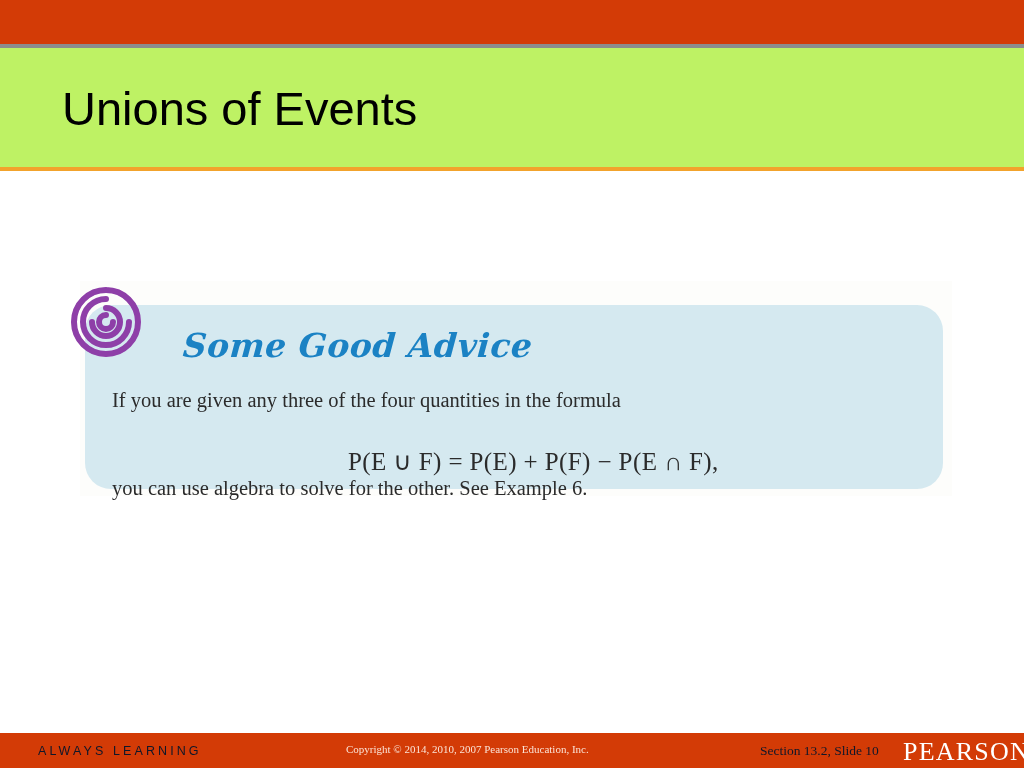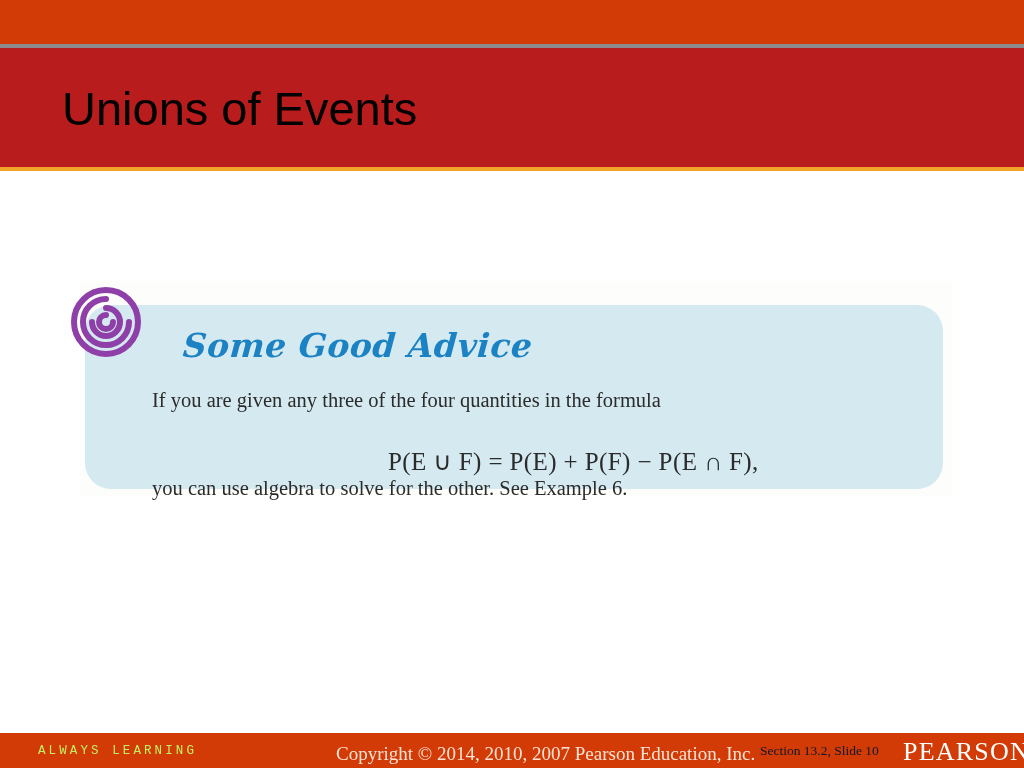--- a/index.html
+++ b/index.html
@@ -27,21 +27,21 @@
     left: 0; top: 44px;
     width: 1024px; height: 4px;
     background: #8c8c8c;
   }
 
   
   #title-area {
     position: absolute;
     left: 0; top: 48px;
     width: 1024px; height: 120px;
-    background: #b91c1c;
+    background: #bef264;
   }
   #slide-title {
     position: absolute;
     left: 62px;
     top: 33px;
     margin: 0;
     font-family: "Liberation Sans", sans-serif;
     font-weight: 400;
     font-size: 47px;
     line-height: 56px;
@@ -109,21 +109,20 @@
     transform: skewX(-4deg);
   }
 
   .advice-text {
     position: absolute;
     font-family: "Liberation Serif", serif;
     font-size: 20.5px;
     line-height: 26px;
     color: #2b2b2b;
     white-space: nowrap;
-    margin-left: 40px;
   }
   #advice-line1 {
     left: 27px;   
     top: 82px;    
   }
   #advice-formula {
     left: 263px;  
     top: 144px;   
     font-size: 25px;
     letter-spacing: 0.4px;
@@ -137,32 +136,32 @@
   #footer-bar {
     position: absolute;
     left: 0; top: 733px;
     width: 1024px; height: 35px;
     background: #d33b06;
   }
   #footer-always-learning {
     position: absolute;
     left: 38px;
     top: 11px;
-    font-family: Liberation Mono, monospace;
+    font-family: Liberation Sans, sans-serif;
     font-size: 12.5px;
     letter-spacing: 3.1px;
-    color: #bef264;
+    color: #0f172a;
     white-space: nowrap;
   }
   #footer-copyright {
     position: absolute;
-    left: 336px;
+    left: 346px;
     top: 10px;
     font-family: "Liberation Serif", serif;
-    font-size: 19px;
+    font-size: 11px;
     color: #fbe3d6;
     white-space: nowrap;
   }
   #footer-section {
     position: absolute;
     left: 760px;
     top: 10px;
     font-family: "Liberation Serif", serif;
     font-size: 13.5px;
     color: #0f172a;

